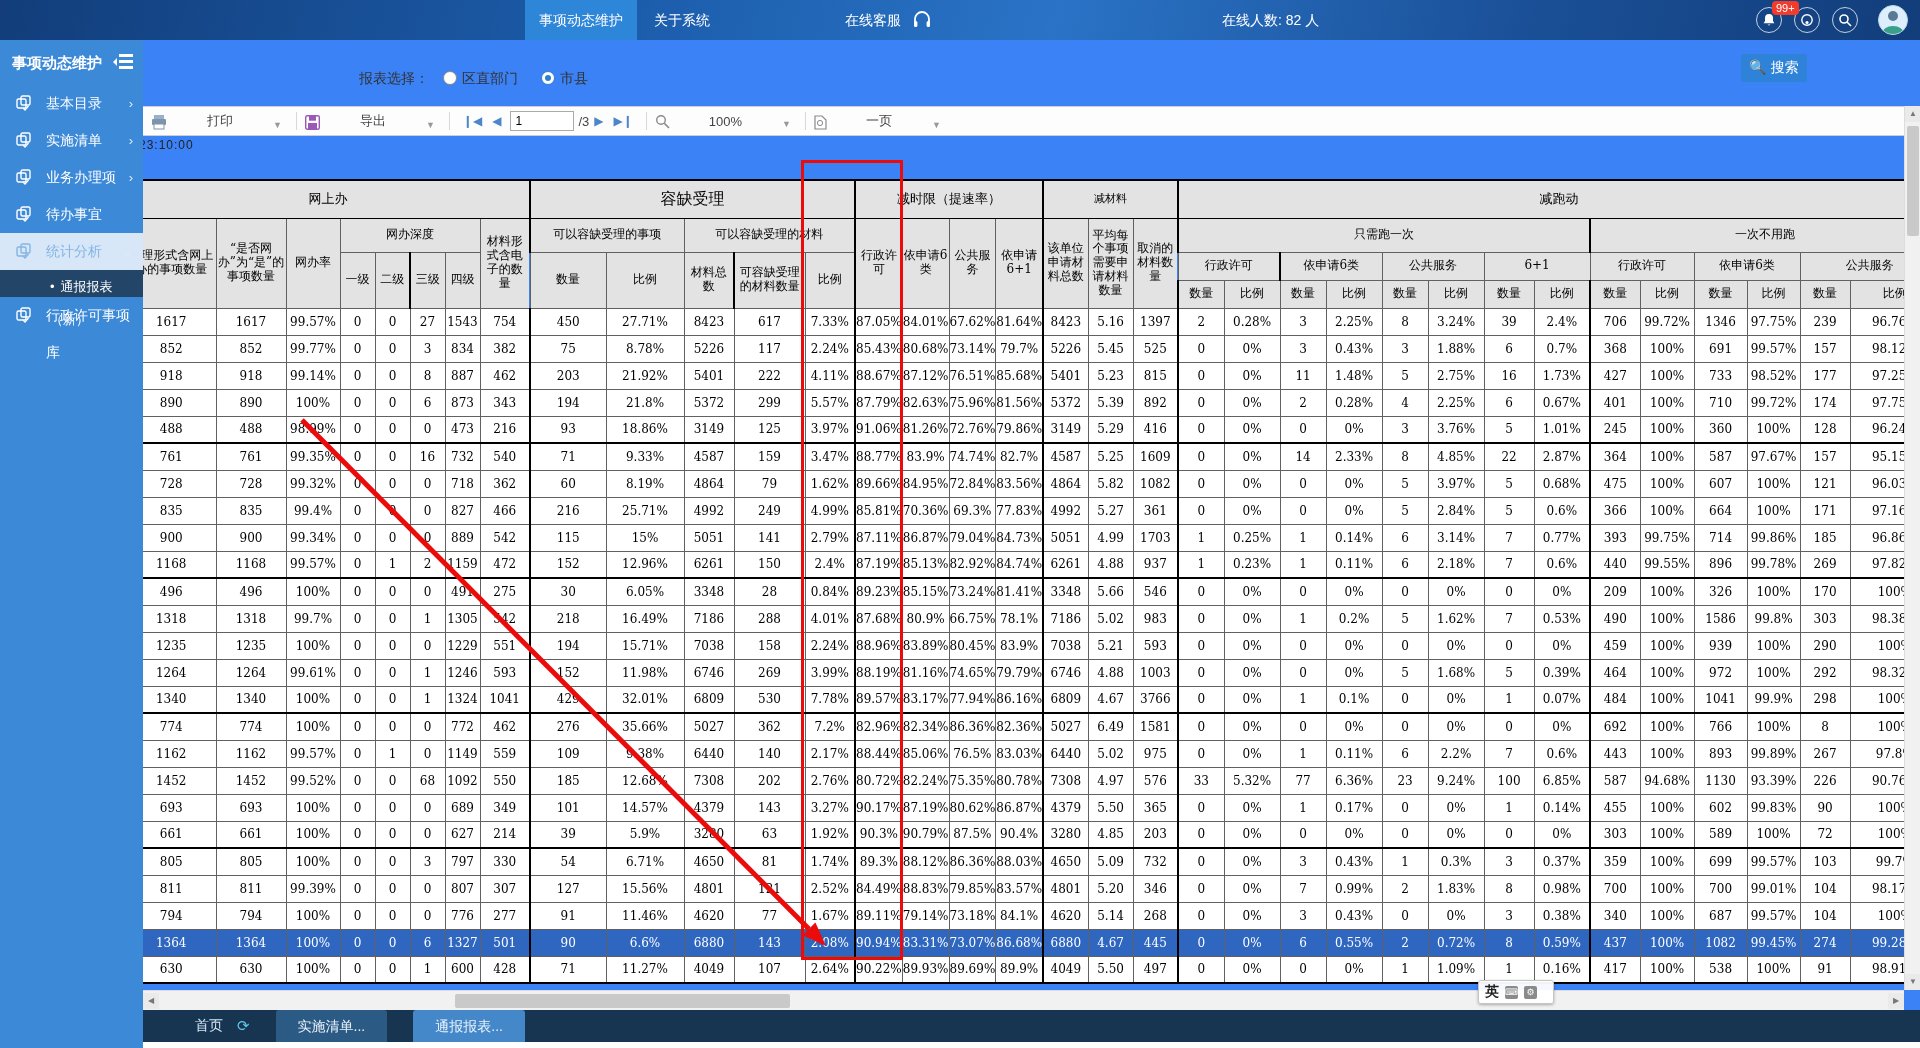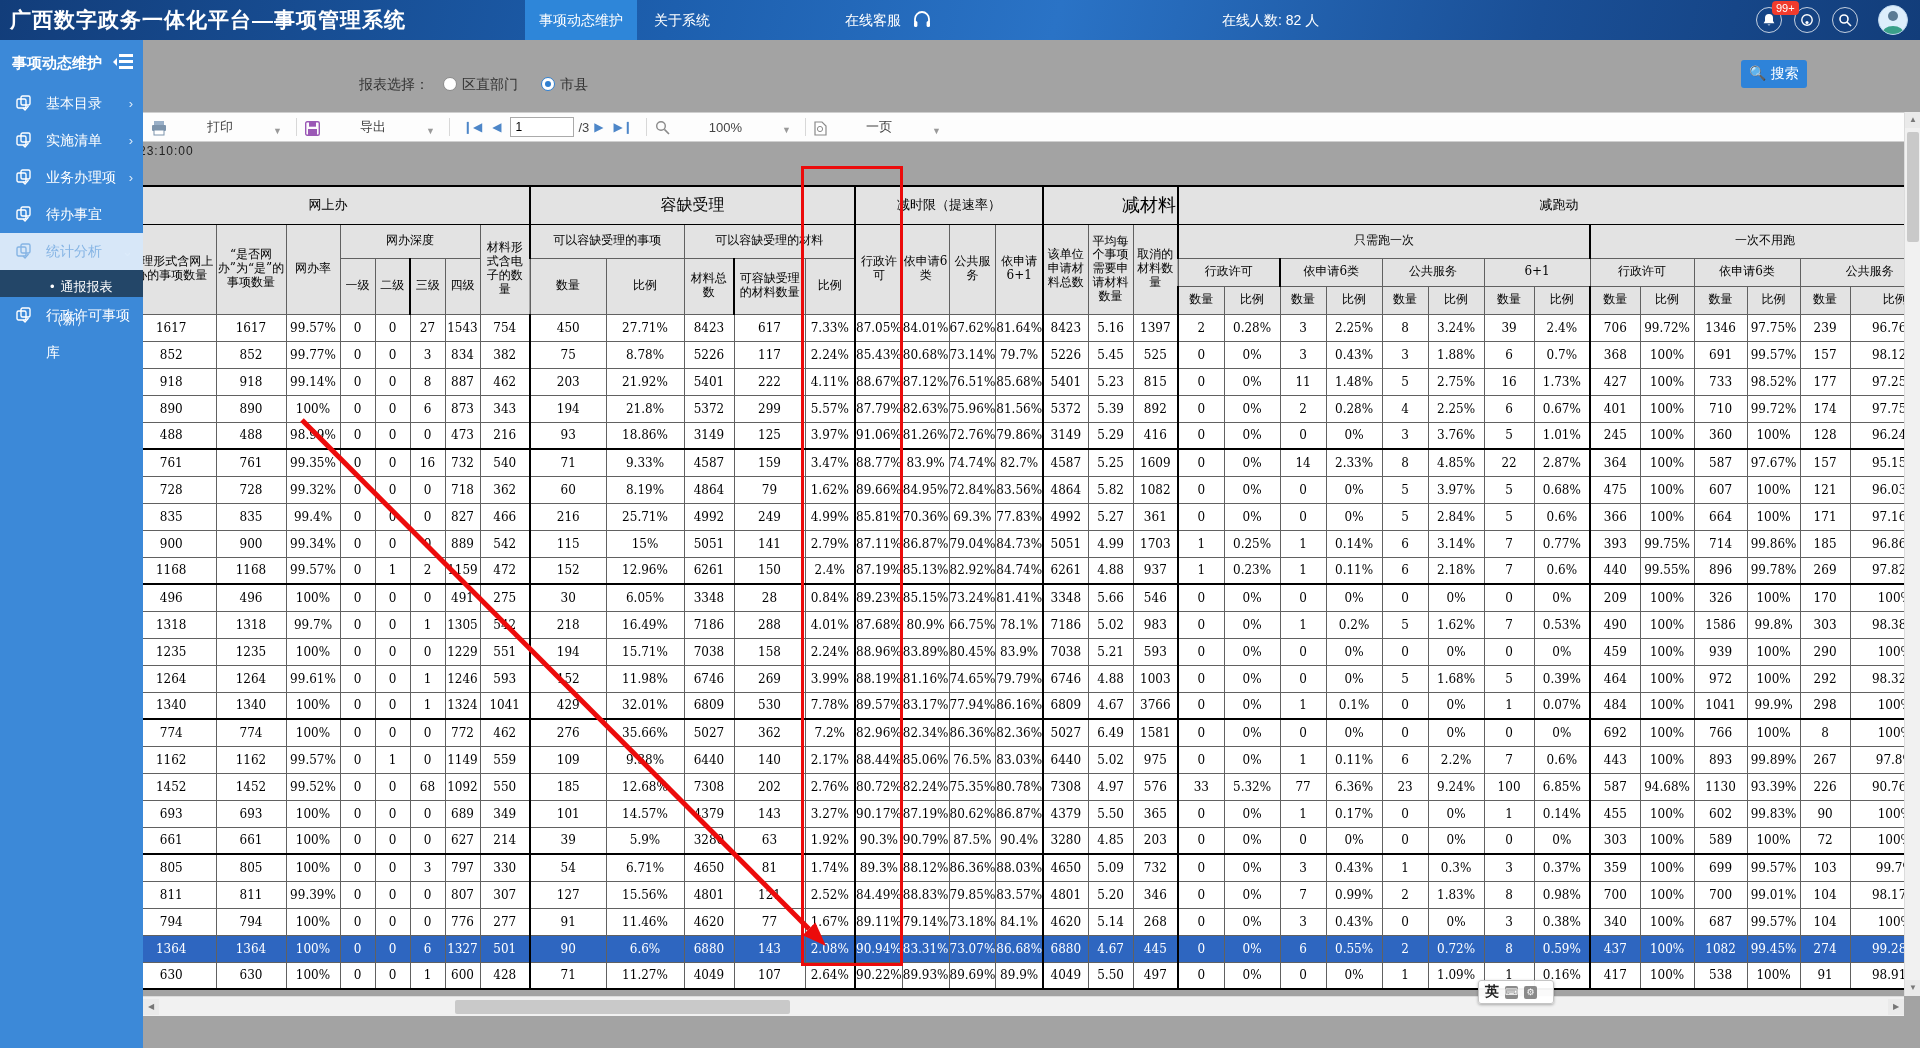--- a/index.html
+++ b/index.html
@@ -21,21 +21,21 @@
   .side-header { position:relative; height:45px; line-height:45px; font-size:15px; font-weight:bold; padding-left:12px; }
   .collapse-ico { position:absolute; right:8px; top:12px; width:22px; height:20px; }
   .side-item { position:relative; height:37px; line-height:37px; font-size:14px; padding-left:46px; cursor:pointer; }
   .side-item .ico { position:absolute; left:16px; top:10px; }
   .side-item .chev { position:absolute; right:10px; top:0; font-size:13px; color:#dcebfa; }
   .side-item.selected { background:#d7e7f8; color:#85b4e4; }
   .side-sub { height:27px; line-height:33px; background:#234668; color:#fff; font-size:13px; padding-left:50px; cursor:pointer; }
   .side-sub .dot { margin-right:6px; }
 
   
-  .content { position:absolute; left:143px; top:40px; width:1777px; height:1008px; background:#a3a3a3; overflow:hidden; }
+  .content { position:absolute; left:143px; top:34px; width:1777px; height:1008px; background:#3b82f6; overflow:hidden; }
 
   .filter-label { position:absolute; left:216px; top:36px; font-size:14px; color:#333; }
   .radio-opt { position:absolute; top:36px; font-size:14px; color:#333; cursor:pointer; }
   .radio-circ { display:inline-block; width:14px; height:14px; border:1px solid #8a8a8a; border-radius:50%; vertical-align:-2px; margin-right:5px; background:#fff; }
   .radio-circ.on { border:1px solid #2f7fd0; position:relative; }
   .radio-circ.on::after { content:""; position:absolute; left:3px; top:3px; width:6px; height:6px; background:#2f7fd0; border-radius:50%; }
   .search-btn { position:absolute; left:1598px; top:20px; width:66px; height:28px; background:#2e83d9; color:#fff; border:none; border-radius:3px; font-size:14px; cursor:pointer; }
 
   .toolbar { position:absolute; left:0; top:72px; width:1777px; height:30px; border-top:1px solid #cfcfcf; border-bottom:1px solid #cfcfcf; background:#fdfdfd; font-size:13px; color:#444; display:flex; align-items:center; padding-left:8px; }
   .tb-item { display:flex; align-items:flex-end; margin-right:6px; cursor:pointer; white-space:nowrap;gap:36px; }
@@ -79,21 +79,20 @@
   .bb-tab.active { background:#4588ca; }
 
   .ime { position:absolute; left:1478px; top:980px; width:76px; height:24px; background:rgba(255,255,255,.95); border:1px solid #c5c5c5; border-radius:3px; box-shadow:0 1px 3px rgba(0,0,0,.3); z-index:70; display:flex; align-items:center; padding:0 6px; gap:6px; }
   .ime .zh { font-size:14px; font-weight:bold; color:#222; }
   .ime .mini { width:13px; height:13px; background:#8a8a8a; border-radius:2px; color:#fff; font-size:9px; line-height:13px; text-align:center; }
 </style>
 </head>
 <body>
 
 <div class="topbar">
-  <div class="title">广西数字政务一体化平台—事项管理系统</div>
   <div class="top-tab active" style="left:525px">事项动态维护</div>
   <div class="top-tab" style="left:640px">关于系统</div>
   <div class="top-text" style="left:845px">在线客服</div>
   <svg class="" style="position:absolute;left:912px;top:10px" width="20" height="20" viewBox="0 0 20 20">
     <path d="M3 12 v-3 a7 7 0 0 1 14 0 v3" fill="none" stroke="#fff" stroke-width="1.8"></path>
     <rect x="2" y="11" width="3.4" height="6" rx="1.5" fill="#fff"></rect>
       <rect x="14.6" y="11" width="3.4" height="6" rx="1.5" fill="#fff"></rect>
   </svg>
   <div class="top-text" style="left:1222px">在线人数: 82 人</div>
   <div class="badge">99+</div>
@@ -263,21 +262,21 @@
           <col style="width: 53px;">
           <col style="width: 53px;">
           <col style="width: 50px;">
           <col style="width: 90px;">
         </colgroup>
         <thead>
           <tr class="grp-row" style="height: 38px;">
             <th colspan="8" style="font-size: 13px;">网上办</th>
             <th colspan="5" class="gl" style="font-size: 16px;">容缺受理</th>
             <th colspan="4" class="gl" style="font-size: 13px; margin-left: 7px;">减时限（提速率）</th>
-            <th colspan="3" class="gl" style="font-size: 18px; text-align: right;">减材料</th>
+            <th colspan="3" class="gl" style="font-size: 11px;">减材料</th>
             <th colspan="14" class="gl" style="font-size: 13px;">减跑动</th>
           </tr>
           <tr style="height: 34px;">
             <th rowspan="3">办理形式含网上办的事项数量</th>
             <th rowspan="3">“是否网办”为“是”的事项数量</th>
             <th rowspan="3">网办率</th>
             <th colspan="4">网办深度</th>
             <th rowspan="3">材料形式含电子的数量</th>
             <th colspan="2" class="gl">可以容缺受理的事项</th>
             <th colspan="3">可以容缺受理的材料</th>
@@ -1237,20 +1236,28 @@
     <div class="btn" style="top:0">▲</div>
     <div class="thumb"></div>
     <div class="btn" style="bottom:0">▼</div>
   </div>
   <div class="hscroll">
     <div class="btn" style="left:0">◀</div>
     <div class="thumb"></div>
     <div class="btn" style="right:0">▶</div>
   </div>
 
+  <div class="bottombar">
+    <span class="bb-home">首页</span>
+    <span class="bb-refresh">⟳</span>
+    <span id="bb-tabs" style="display:flex">
+        <span class="bb-tab">实施清单...</span>
+        <span class="bb-tab active">通报报表...</span>
+      </span>
+  </div>
 </div>
 
 <svg class="arrow-svg" width="1920" height="1048" viewBox="0 0 1920 1048">
   <line x1="302" y1="420" x2="809" y2="929" stroke="#ec0b0b" stroke-width="5"></line>
   <polygon points="826,946 802.6,935.3 815.4,922.6" fill="#ec0b0b"></polygon>
 </svg>
 
 <div class="ime">
   <span class="zh">英</span>
   <span class="mini">⌨</span>

